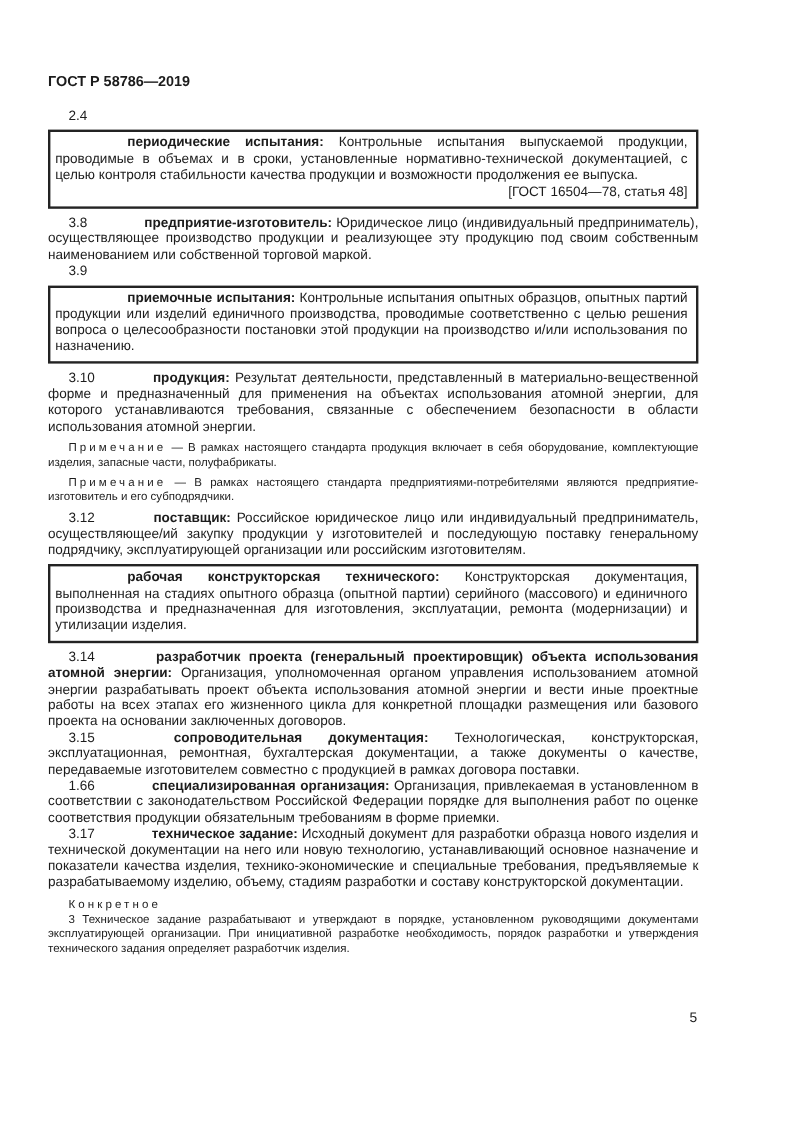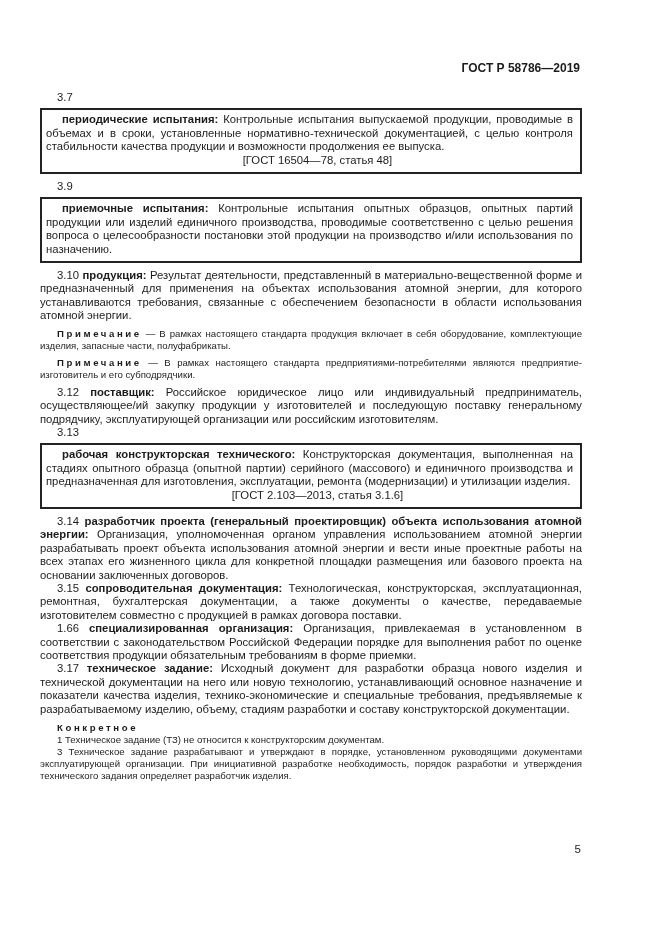--- a/index.html
+++ b/index.html
@@ -17,108 +17,105 @@
     color: #1c1c1c;
     overflow: hidden;
   }
   .content {
     position: absolute;
     left: 40px;
     top: 62px;
     width: 542px;
   }
   .doc-header {
-    text-align: right;
     font-weight: bold;
     font-size: 12px;
     line-height: 13px;
     margin: 0 2px 16px 0;
   }
   p.para {
     margin: 0;
     font-size: 11.3px;
     line-height: 13.4px;
     text-align: justify;
     text-indent: 17px;
   }
   .defbox {
     border: 2px solid #232323;
     margin: 4px 0 6px 0;
     padding: 3px 7px 5px 4px;
   }
   .defbox p.para { text-indent: 16px; }
-  .defbox .source { text-align: center; }
+  .defbox .source { text-align: right; }
   p.note {
     margin: 5px 0;
     font-size: 9.6px;
     line-height: 12px;
     text-align: justify;
     text-indent: 17px;
   }
-  .note-label { letter-spacing: 2.6px; font-weight: bold; }
+  .note-label { letter-spacing: 2.6px; }
   .notes-group { margin-top: 6px; }
   .notes-group p.note { margin: 0; }
   .notes-group p.nheading { margin-top: 5px; }
-  b.term { font-weight: bold; }
+  b.term { font-weight: bold; margin-left: 44px; }
   .page-number {
     position: absolute;
     right: 80px;
     bottom: 80px;
     font-size: 11.5px;
     line-height: 12px;
   }
 </style>
 </head>
 <body>
 
 <div class="page">
   <div class="content">
 
     <div class="doc-header">ГОСТ Р 58786—2019</div>
 
-    <p class="para">3.7</p>
+    <p class="para">2.4</p>
 
     <div class="defbox">
       <p class="para"><b class="term">периодические испытания:</b> <span>Контрольные испытания выпускаемой продукции, проводимые в объемах и в сроки, установленные нормативно-технической документацией, с целью контроля стабильности качества продукции и возможности продолжения ее выпуска.</span></p>
       <p class="para source">[ГОСТ 16504—78, статья 48]</p>
     </div>
 
+    <p class="para"><span>3.8</span> <b class="term">предприятие-изготовитель:</b> <span>Юридическое лицо (индивидуальный предприниматель), осуществляющее производство продукции и реализующее эту продукцию под своим собственным наименованием или собственной торговой маркой.</span></p>
 
     <p class="para">3.9</p>
 
     <div class="defbox">
       <p class="para"><b class="term">приемочные испытания:</b> <span>Контрольные испытания опытных образцов, опытных партий продукции или изделий единичного производства, проводимые соответственно с целью решения вопроса о целесообразности постановки этой продукции на производство и/или использования по назначению.</span></p>
     </div>
 
     <p class="para"><span>3.10</span> <b class="term">продукция:</b> <span>Результат деятельности, представленный в материально-вещественной форме и предназначенный для применения на объектах использования атомной энергии, для которого устанавливаются требования, связанные с обеспечением безопасности в области использования атомной энергии.</span></p>
 
     <p class="note"><span class="note-label">Примечание</span> <span>— В рамках настоящего стандарта продукция включает в себя оборудование, комплектующие изделия, запасные части, полуфабрикаты.</span></p>
 
 
     <p class="note"><span class="note-label">Примечание</span> <span>— В рамках настоящего стандарта предприятиями-потребителями являются предприятие-изготовитель и его субподрядчики.</span></p>
 
     <p class="para"><span>3.12</span> <b class="term">поставщик:</b> <span>Российское юридическое лицо или индивидуальный предприниматель, осуществляющее/ий закупку продукции у изготовителей и последующую поставку генеральному подрядчику, эксплуатирующей организации или российским изготовителям.</span></p>
 
-    <p class="para">3.13</p>
 
     <div class="defbox">
       <p class="para"><b class="term">рабочая конструкторская технического:</b> <span>Конструкторская документация, выполненная на стадиях опытного образца (опытной партии) серийного (массового) и единичного производства и предназначенная для изготовления, эксплуатации, ремонта (модернизации) и утилизации изделия.</span></p>
-      <p class="para source">[ГОСТ 2.103—2013, статья 3.1.6]</p>
     </div>
 
     <p class="para"><span>3.14</span> <b class="term">разработчик проекта (генеральный проектировщик) объекта использования атомной энергии:</b> <span>Организация, уполномоченная органом управления использованием атомной энергии разрабатывать проект объекта использования атомной энергии и вести иные проектные работы на всех этапах его жизненного цикла для конкретной площадки размещения или базового проекта на основании заключенных договоров.</span></p>
 
     <p class="para"><span>3.15</span> <b class="term">сопроводительная документация:</b> <span>Технологическая, конструкторская, эксплуатационная, ремонтная, бухгалтерская документации, а также документы о качестве, передаваемые изготовителем совместно с продукцией в рамках договора поставки.</span></p>
 
     <p class="para"><span>1.66</span> <b class="term">специализированная организация:</b> <span>Организация, привлекаемая в установленном в соответствии с законодательством Российской Федерации порядке для выполнения работ по оценке соответствия продукции обязательным требованиям в форме приемки.</span></p>
 
     <p class="para"><span>3.17</span> <b class="term">техническое задание:</b> <span>Исходный документ для разработки образца нового изделия и технической документации на него или новую технологию, устанавливающий основное назначение и показатели качества изделия, технико-экономические и специальные требования, предъявляемые к разрабатываемому изделию, объему, стадиям разработки и составу конструкторской документации.</span></p>
 
     <div class="notes-group">
       <p class="note nheading"><span class="note-label">Конкретное</span></p>
-      <p class="note">1 Техническое задание (ТЗ) не относится к конструкторским документам.</p>
       <p class="note">3 Техническое задание разрабатывают и утверждают в порядке, установленном руководящими документами эксплуатирующей организации. При инициативной разработке необходимость, порядок разработки и утверждения технического задания определяет разработчик изделия.</p>
     </div>
 
   </div>
 
   <div class="page-number">5</div>
 </div>
 
 </body></html>

